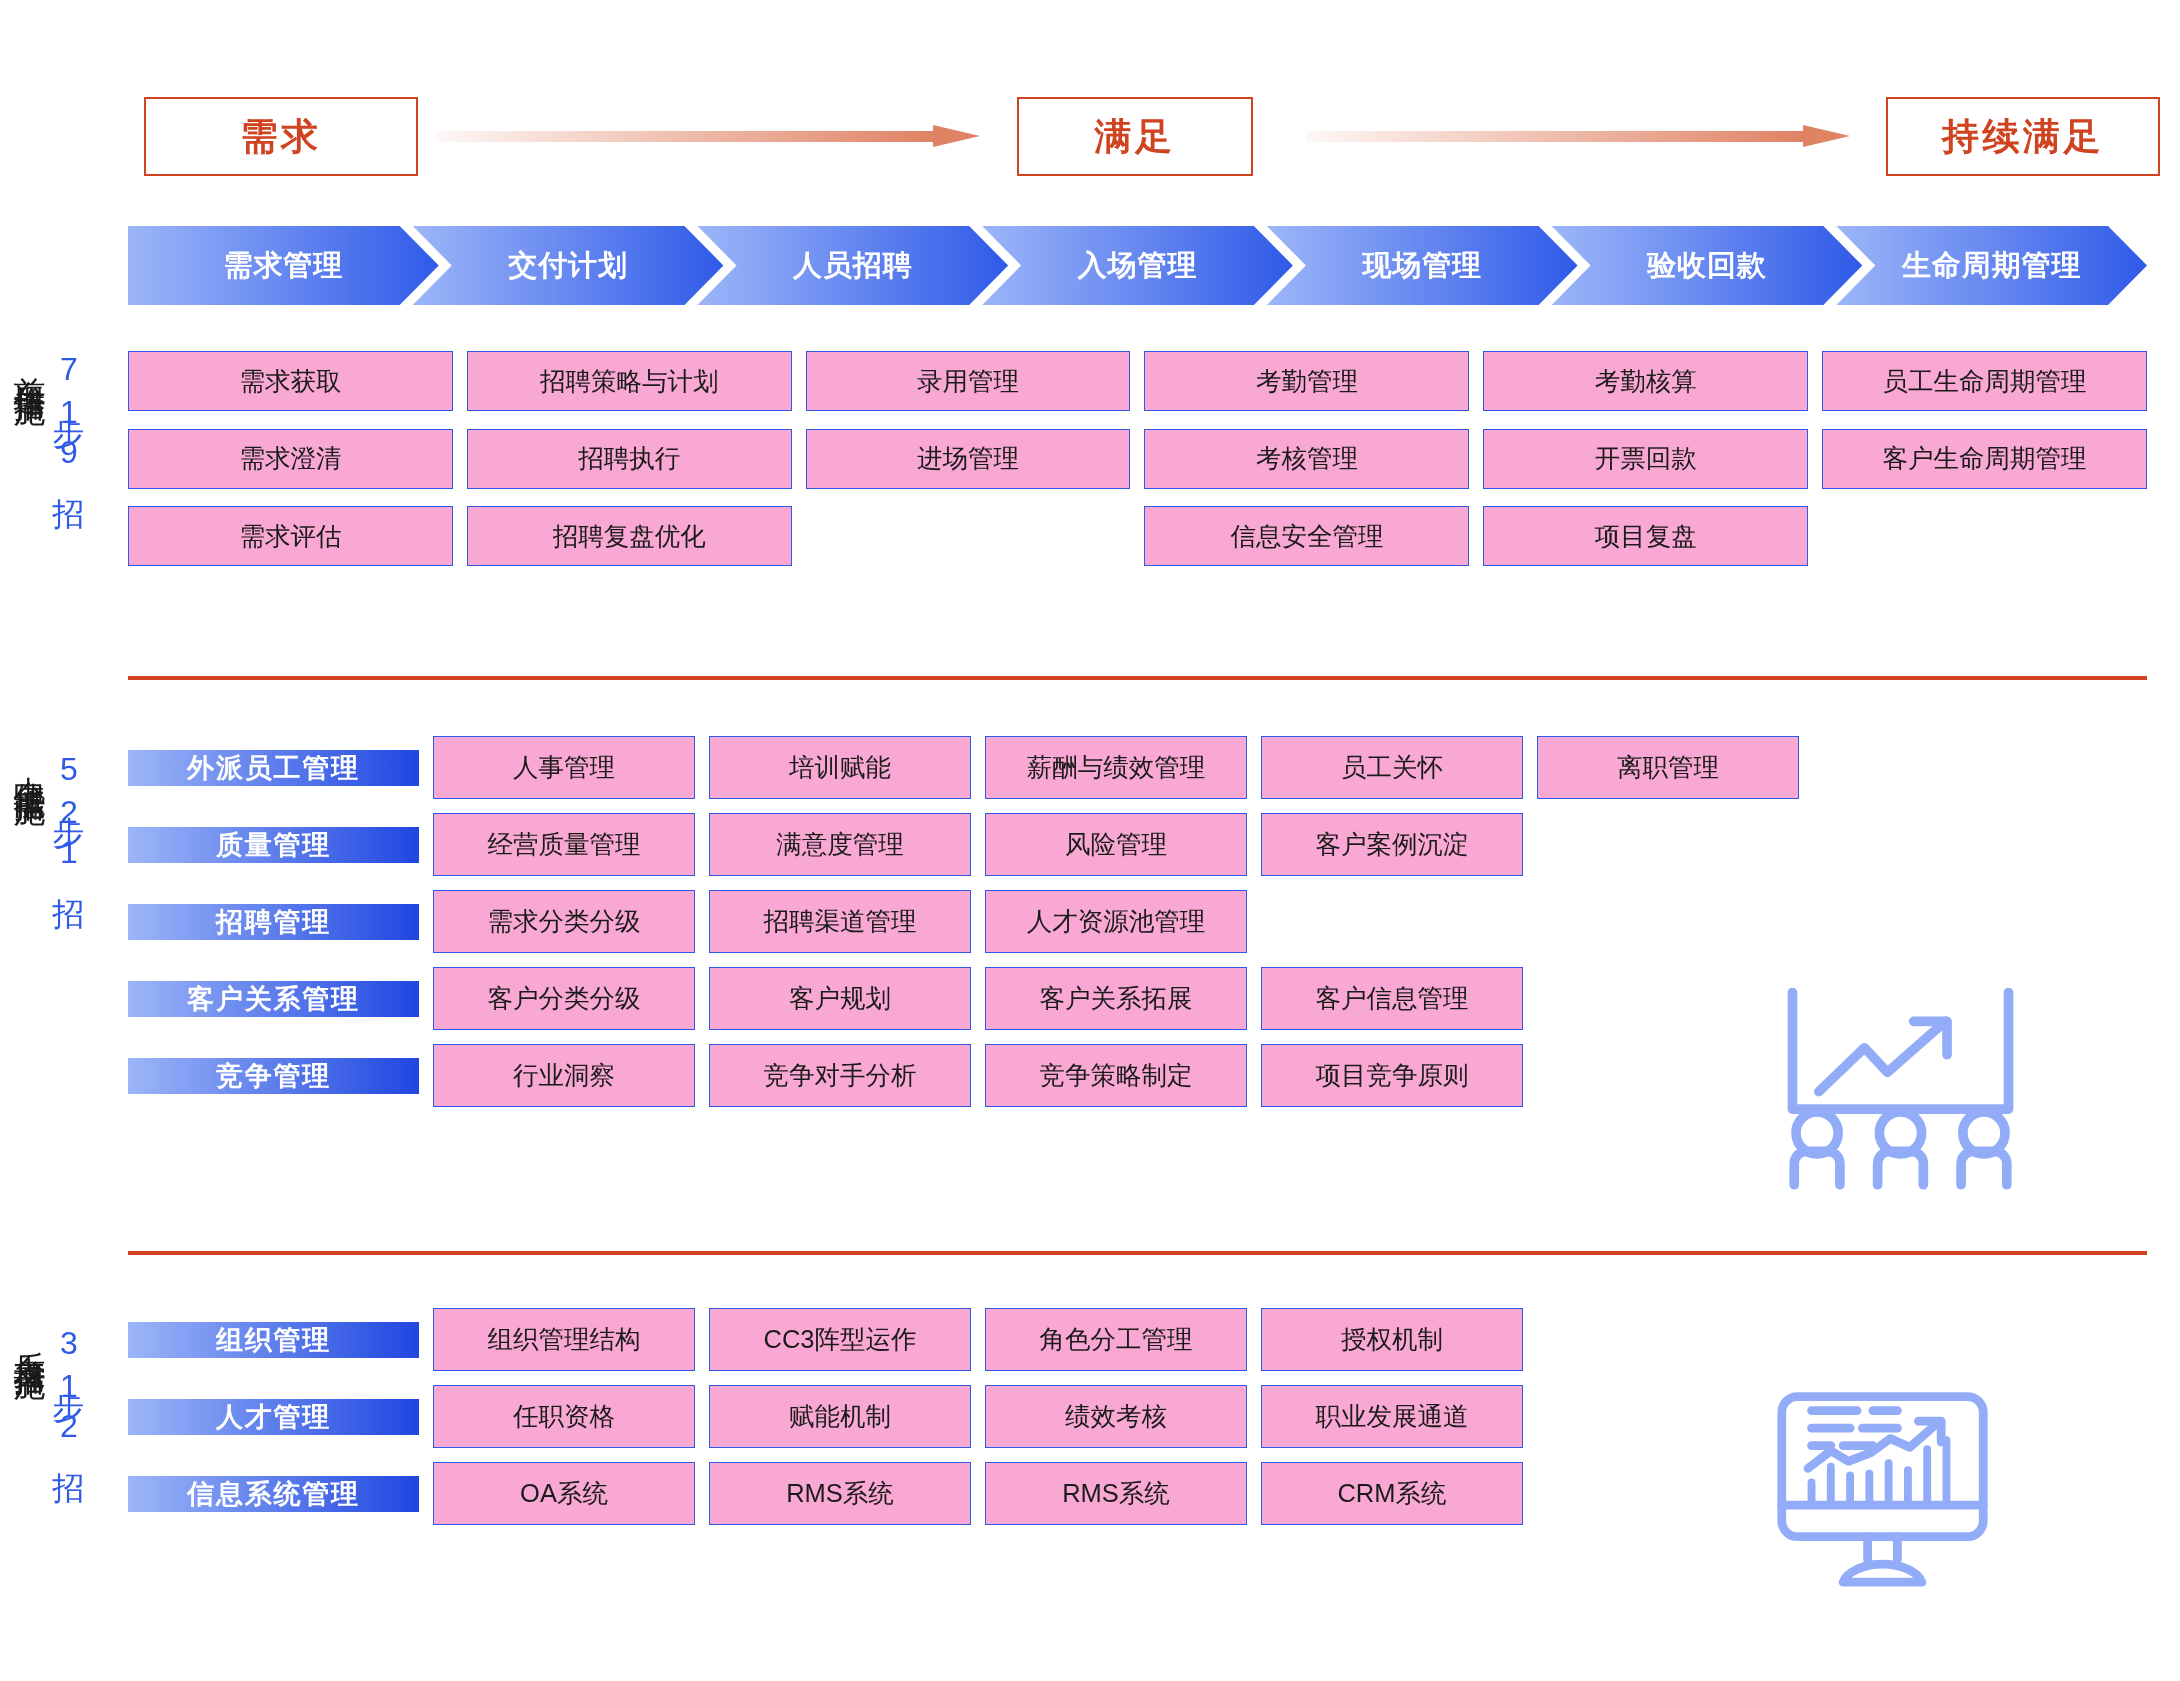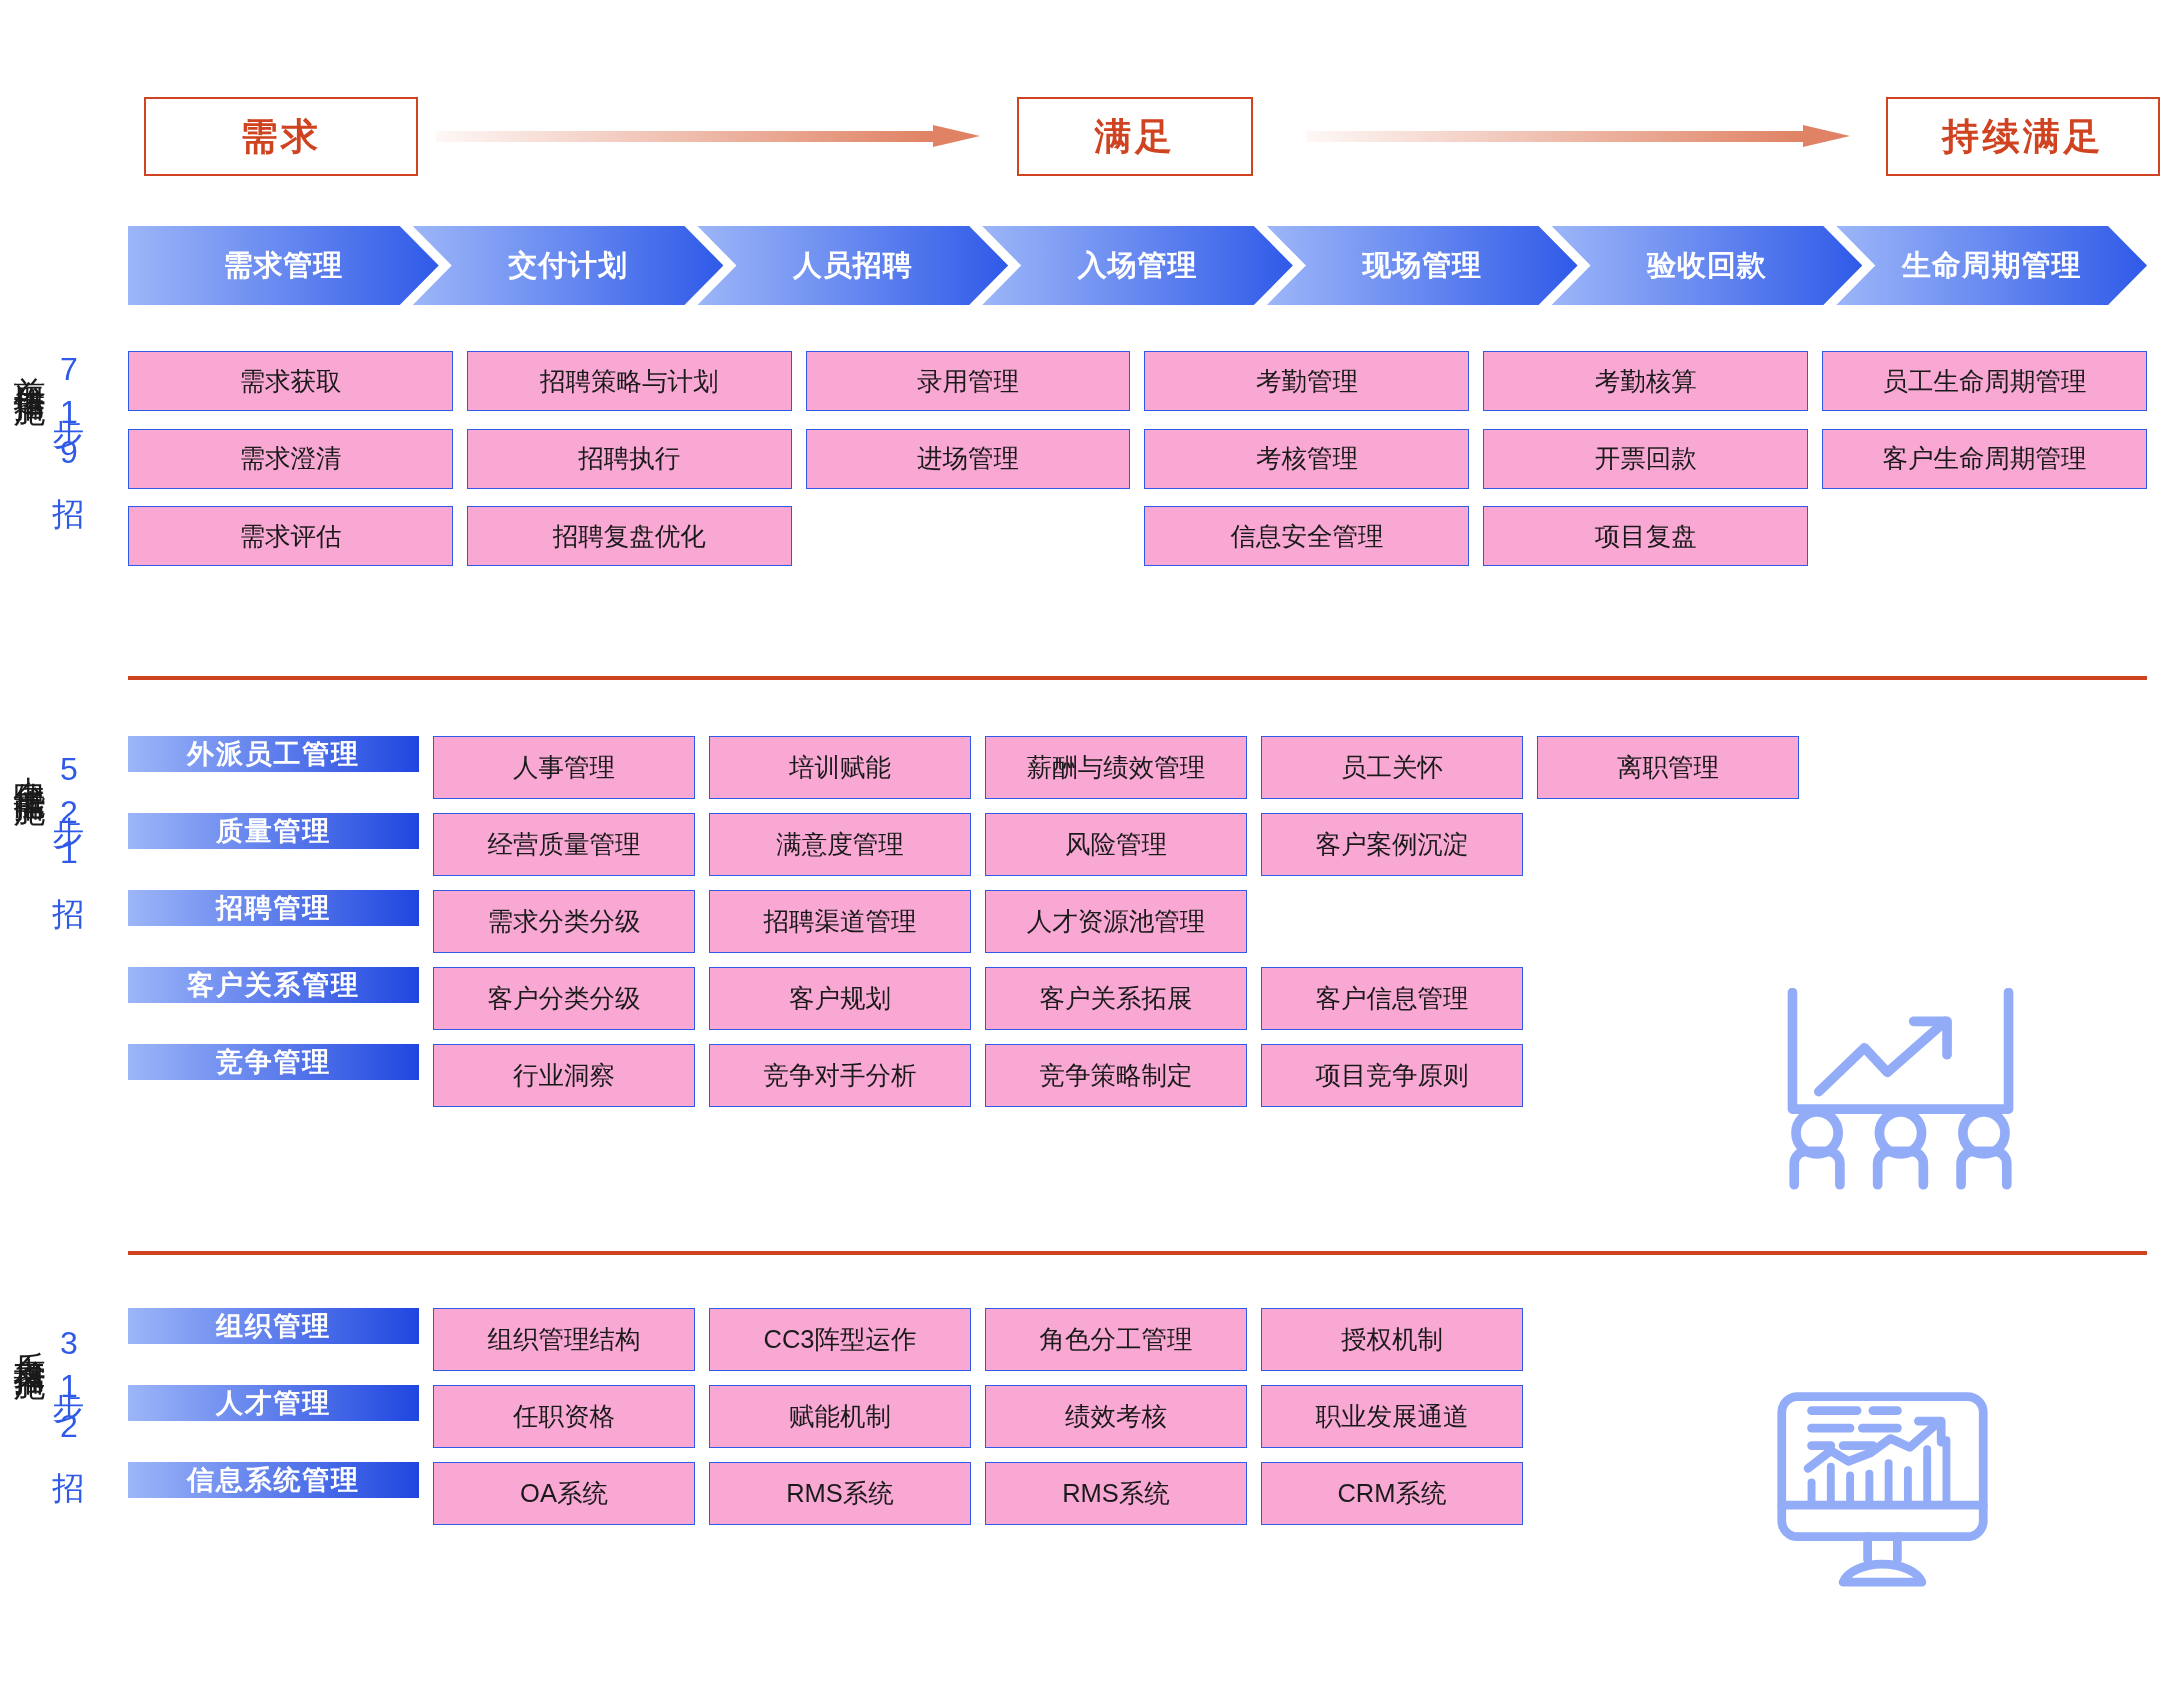--- a/index.html
+++ b/index.html
@@ -157,21 +157,21 @@
     width: 2019px;
     display: flex;
     flex-direction: column;
     gap: 14px;
   }
   #band-mid { top: 736px; }
   #band-bot { top: 1308px; }
 
   .band-row {
     display: flex;
-    align-items: flex-start;
+    align-items: center;
     gap: 14px;
     height: 63px;
   }
   .cat-label {
     width: 291px;
     flex: 0 0 291px;
     background: linear-gradient(to right, #9db6f8 0%, #1f46e0 100%);
     color: #ffffff;
     font-weight: bold;
     font-size: 27px;

